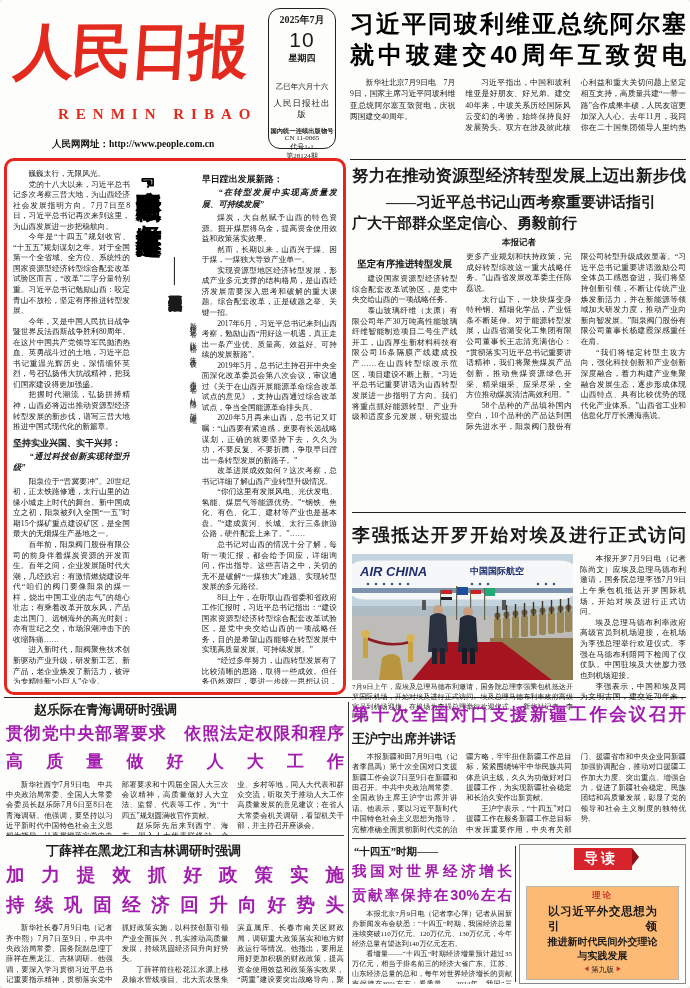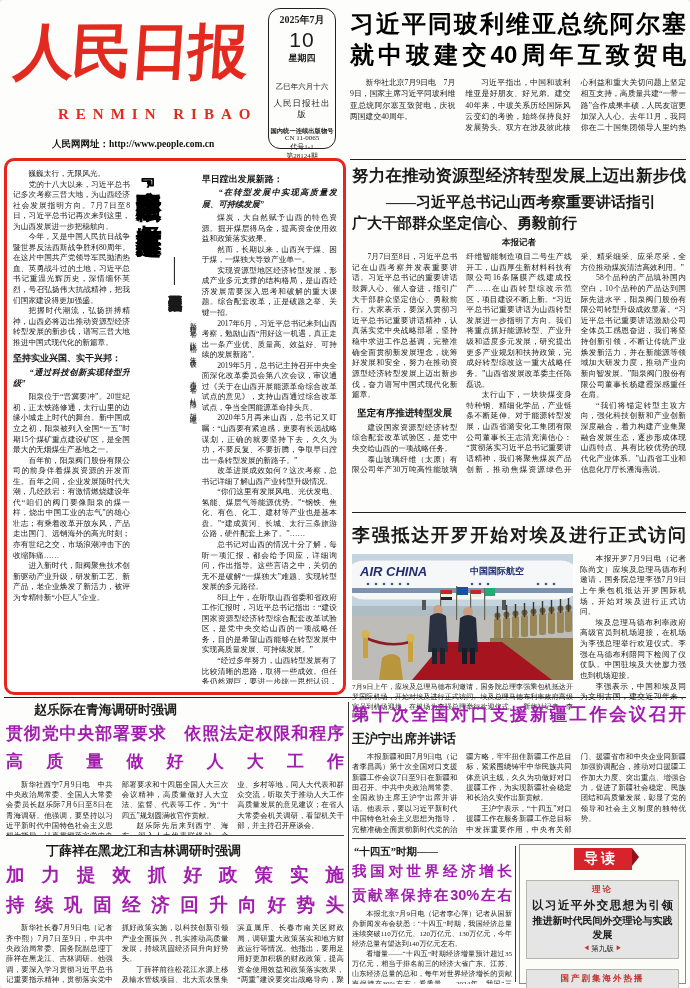--- a/index.html
+++ b/index.html
@@ -130,21 +130,21 @@
 
   
   .daodu { position:absolute; left:519px; top:844px; width:167px; height:140px;
     border:1px solid #8a8a8a; background:#fcfcf9; }
   .dd-badge { position:relative; width:58px; margin:3px auto 2px;
     background:#d7232b; color:#fff; font-family:"Liberation Sans", sans-serif;
     font-weight:900; font-size:14px; letter-spacing:3px; text-align:center;
     padding:2px 6px 2px 3px; }
   .dd-badge::after { content:""; position:absolute; right:-7px; top:0;
     border-left:7px solid #8f1318; border-top:9px solid transparent; border-bottom:9px solid transparent; }
-  .dd-item { border:1px solid #b5b5b0; background:#e5e5e5; margin:10px 6px; padding:3px 2px 4px; text-align:center; }
+  .dd-item { border:1px solid #b5b5b0; background:#fdba74; margin:16px 6px; padding:3px 18px 4px; text-align:center; }
   .dd-kicker { color:#c2342c; font-weight:bold; font-size:8.5px; letter-spacing:2px; }
   .dd-line1 { font-family:"Liberation Sans", sans-serif; font-weight:900; font-size:11.5px;
     margin-top:2px; text-align:justify; text-align-last:justify; padding:0 3px; }
   .dd-line2 { font-family:"Liberation Sans", sans-serif; font-weight:900; font-size:10px; margin-top:1px; }
   .dd-page { font-size:7.5px; margin-top:2px; color:#222; }
   .dd-arrow { color:#c2342c; font-size:6px; vertical-align:1px; }
 </style>
 </head>
 <body>
 
@@ -173,20 +173,21 @@
     <div class="body">
         <p class="para">新华社北京7月9日电　7月9日，国家主席习近平同玻利维亚总统阿尔塞互致贺电，庆祝两国建交40周年。</p>
         <p class="para">习近平指出，中国和玻利维亚是好朋友、好兄弟。建交40年来，中玻关系历经国际风云变幻的考验，始终保持良好发展势头。双方在涉及彼此核心利益和重大关切问题上坚定相互支持，高质量共建“一带一路”合作成果丰硕，人民友谊更加深入人心。去年11月，我同你在二十国集团领导人里约热内卢峰会期间举行了富有成果的会晤，为中玻关系未来发展指明了方向。我高度重视中玻关系发展，愿同阿尔塞先生一道努力，不断赓续传统友谊，引领中玻战略伙伴关系再上新台阶，更好造福两国人民。</p>
       </div>
   </div>
 
   <div class="redbox">
     <div class="rb-col rb-col1">
         <p class="para">巍巍太行，无限风光。</p>
         <p class="para">党的十八大以来，习近平总书记多次考察三晋大地，为山西经济社会发展指明方向。7月7日至8日，习近平总书记再次来到这里，为山西发展进一步把稳航向。</p>
+        <p class="para">今年是“十四五”规划收官、“十五五”规划谋划之年。对于全国第一个全省域、全方位、系统性的国家资源型经济转型综合配套改革试验区而言，“改革”二字分量特别重。习近平总书记勉励山西：咬定青山不放松，坚定有序推进转型发展。</p>
         <p class="para">今年，又是中国人民抗日战争暨世界反法西斯战争胜利80周年。在这片中国共产党领导军民抛洒热血、英勇战斗过的土地，习近平总书记重温光辉历史，深情缅怀英烈，号召弘扬伟大抗战精神，把我们国家建设得更加强盛。</p>
         <p class="para">把握时代潮流，弘扬拼搏精神，山西必将迈出推动资源型经济转型发展的新步伐，谱写三晋大地推进中国式现代化的新篇章。</p>
         <p class="subhead">坚持实业兴国、实干兴邦：</p>
         <p class="quote">“通过科技创新实现转型升级”</p>
         <p class="para">阳泉位于“晋冀要冲”。20世纪初，正太铁路修通，太行山里的边缘小城走上时代的舞台。新中国成立之初，阳泉被列入全国“一五”时期15个煤矿重点建设矿区，是全国最大的无烟煤生产基地之一。</p>
         <p class="para">百年前，阳泉阀门股份有限公司的前身伴着煤炭资源的开发而生。百年之间，企业发展随时代大潮，几经跌宕：有激情燃烧建设年代“咱们的阀门要像阳泉的煤一样，烧出中国工业的志气”的雄心壮志；有乘着改革开放东风，产品走出国门、远销海外的高光时刻；亦有世纪之交，市场浪潮冲击下的收缩阵痛……</p>
         <p class="para">进入新时代，阳阀聚焦技术创新驱动产业升级，研发新工艺、新产品，老企业焕发了新活力，被评为专精特新“小巨人”企业。</p>
       </div>
     <div class="v-head">『咬定青山不放松，坚定有序向前推进』</div>
     <div class="v-sub">——习近平总书记在山西考察纪实</div>
@@ -207,21 +208,20 @@
         <p class="para">“经过多年努力，山西转型发展有了比较清晰的思路，取得一些成效。但任务仍然艰巨，要进一步统一思想认识，咬定青山不放松，坚定有序推进转型发展。”</p>
       </div>
   </div>
 
   <div class="nuli">
     <h2>努力在推动资源型经济转型发展上迈出新步伐</h2>
     <div class="sub1">——习近平总书记山西考察重要讲话指引</div>
     <div class="sub2">广大干部群众坚定信心、勇毅前行</div>
     <div class="byline">本报记者</div>
     <div class="body">
-        <p class="para">7月7日至8日，习近平总书记在山西考察并发表重要讲话。习近平总书记的重要讲话鼓舞人心、催人奋进，指引广大干部群众坚定信心、勇毅前行。大家表示，要深入贯彻习近平总书记重要讲话精神，认真落实党中央战略部署，坚持稳中求进工作总基调，完整准确全面贯彻新发展理念，统筹好发展和安全，努力在推动资源型经济转型发展上迈出新步伐，奋力谱写中国式现代化新篇章。</p>
         <p class="subhead">坚定有序推进转型发展</p>
         <p class="para">建设国家资源型经济转型综合配套改革试验区，是党中央交给山西的一项战略任务。</p>
         <p class="para">泰山玻璃纤维（太原）有限公司年产30万吨高性能玻璃纤维智能制造项目二号生产线开工，山西厚生新材料科技有限公司16条隔膜产线建成投产……在山西转型综改示范区，项目建设不断上新。“习近平总书记重要讲话为山西转型发展进一步指明了方向。我们将重点抓好能源转型、产业升级和适度多元发展，研究提出更多产业规划和扶持政策，完成好转型综改这一重大战略任务。”山西省发展改革委主任陈磊说。</p>
         <p class="para">太行山下，一块块煤变身特种钢、精细化学品，产业链条不断延伸。对于能源转型发展，山西省潞安化工集团有限公司董事长王志清充满信心：“贯彻落实习近平总书记重要讲话精神，我们将聚焦煤炭产品创新，推动焦煤资源绿色开采、精采细采、应采尽采，全方位推动煤炭清洁高效利用。”</p>
         <p class="para">58个品种的产品填补国内空白，10个品种的产品达到国际先进水平，阳泉阀门股份有限公司转型升级成效显著。“习近平总书记重要讲话激励公司全体员工感恩奋进，我们将坚持创新引领，不断让传统产业焕发新活力，并在新能源等领域加大研发力度，推动产业向新向智发展。”阳泉阀门股份有限公司董事长杨建霞深感重任在肩。</p>
         <p class="para">“我们将锚定转型主攻方向，强化科技创新和产业创新深度融合，着力构建产业集聚融合发展生态，逐步形成体现山西特点、具有比较优势的现代化产业体系。”山西省工业和信息化厅厅长潘海燕说。</p>
       </div>
   </div>
 
   <div class="liqiang">

